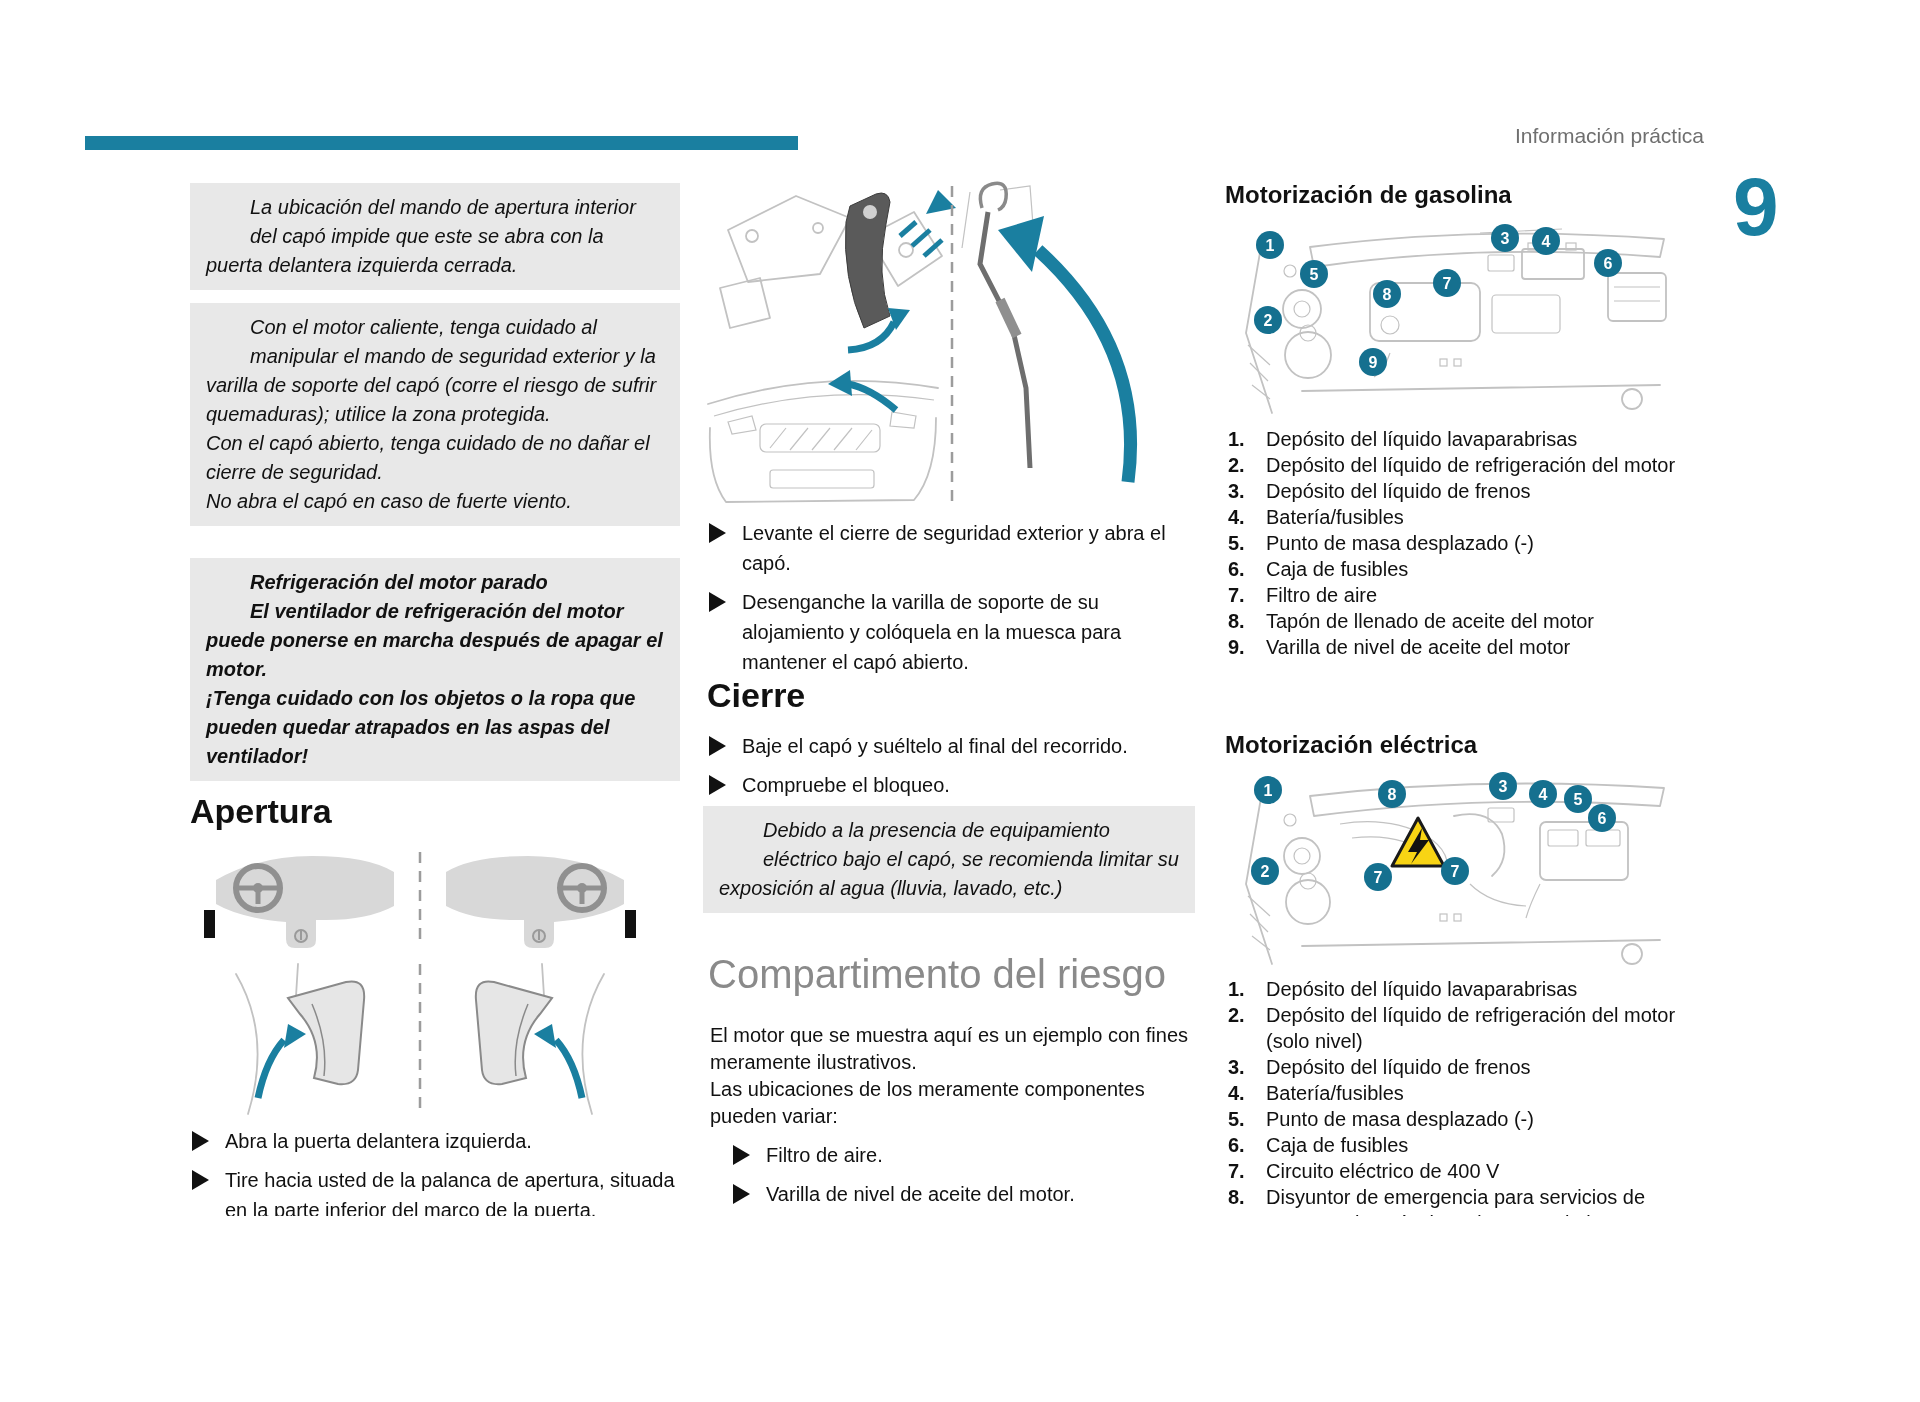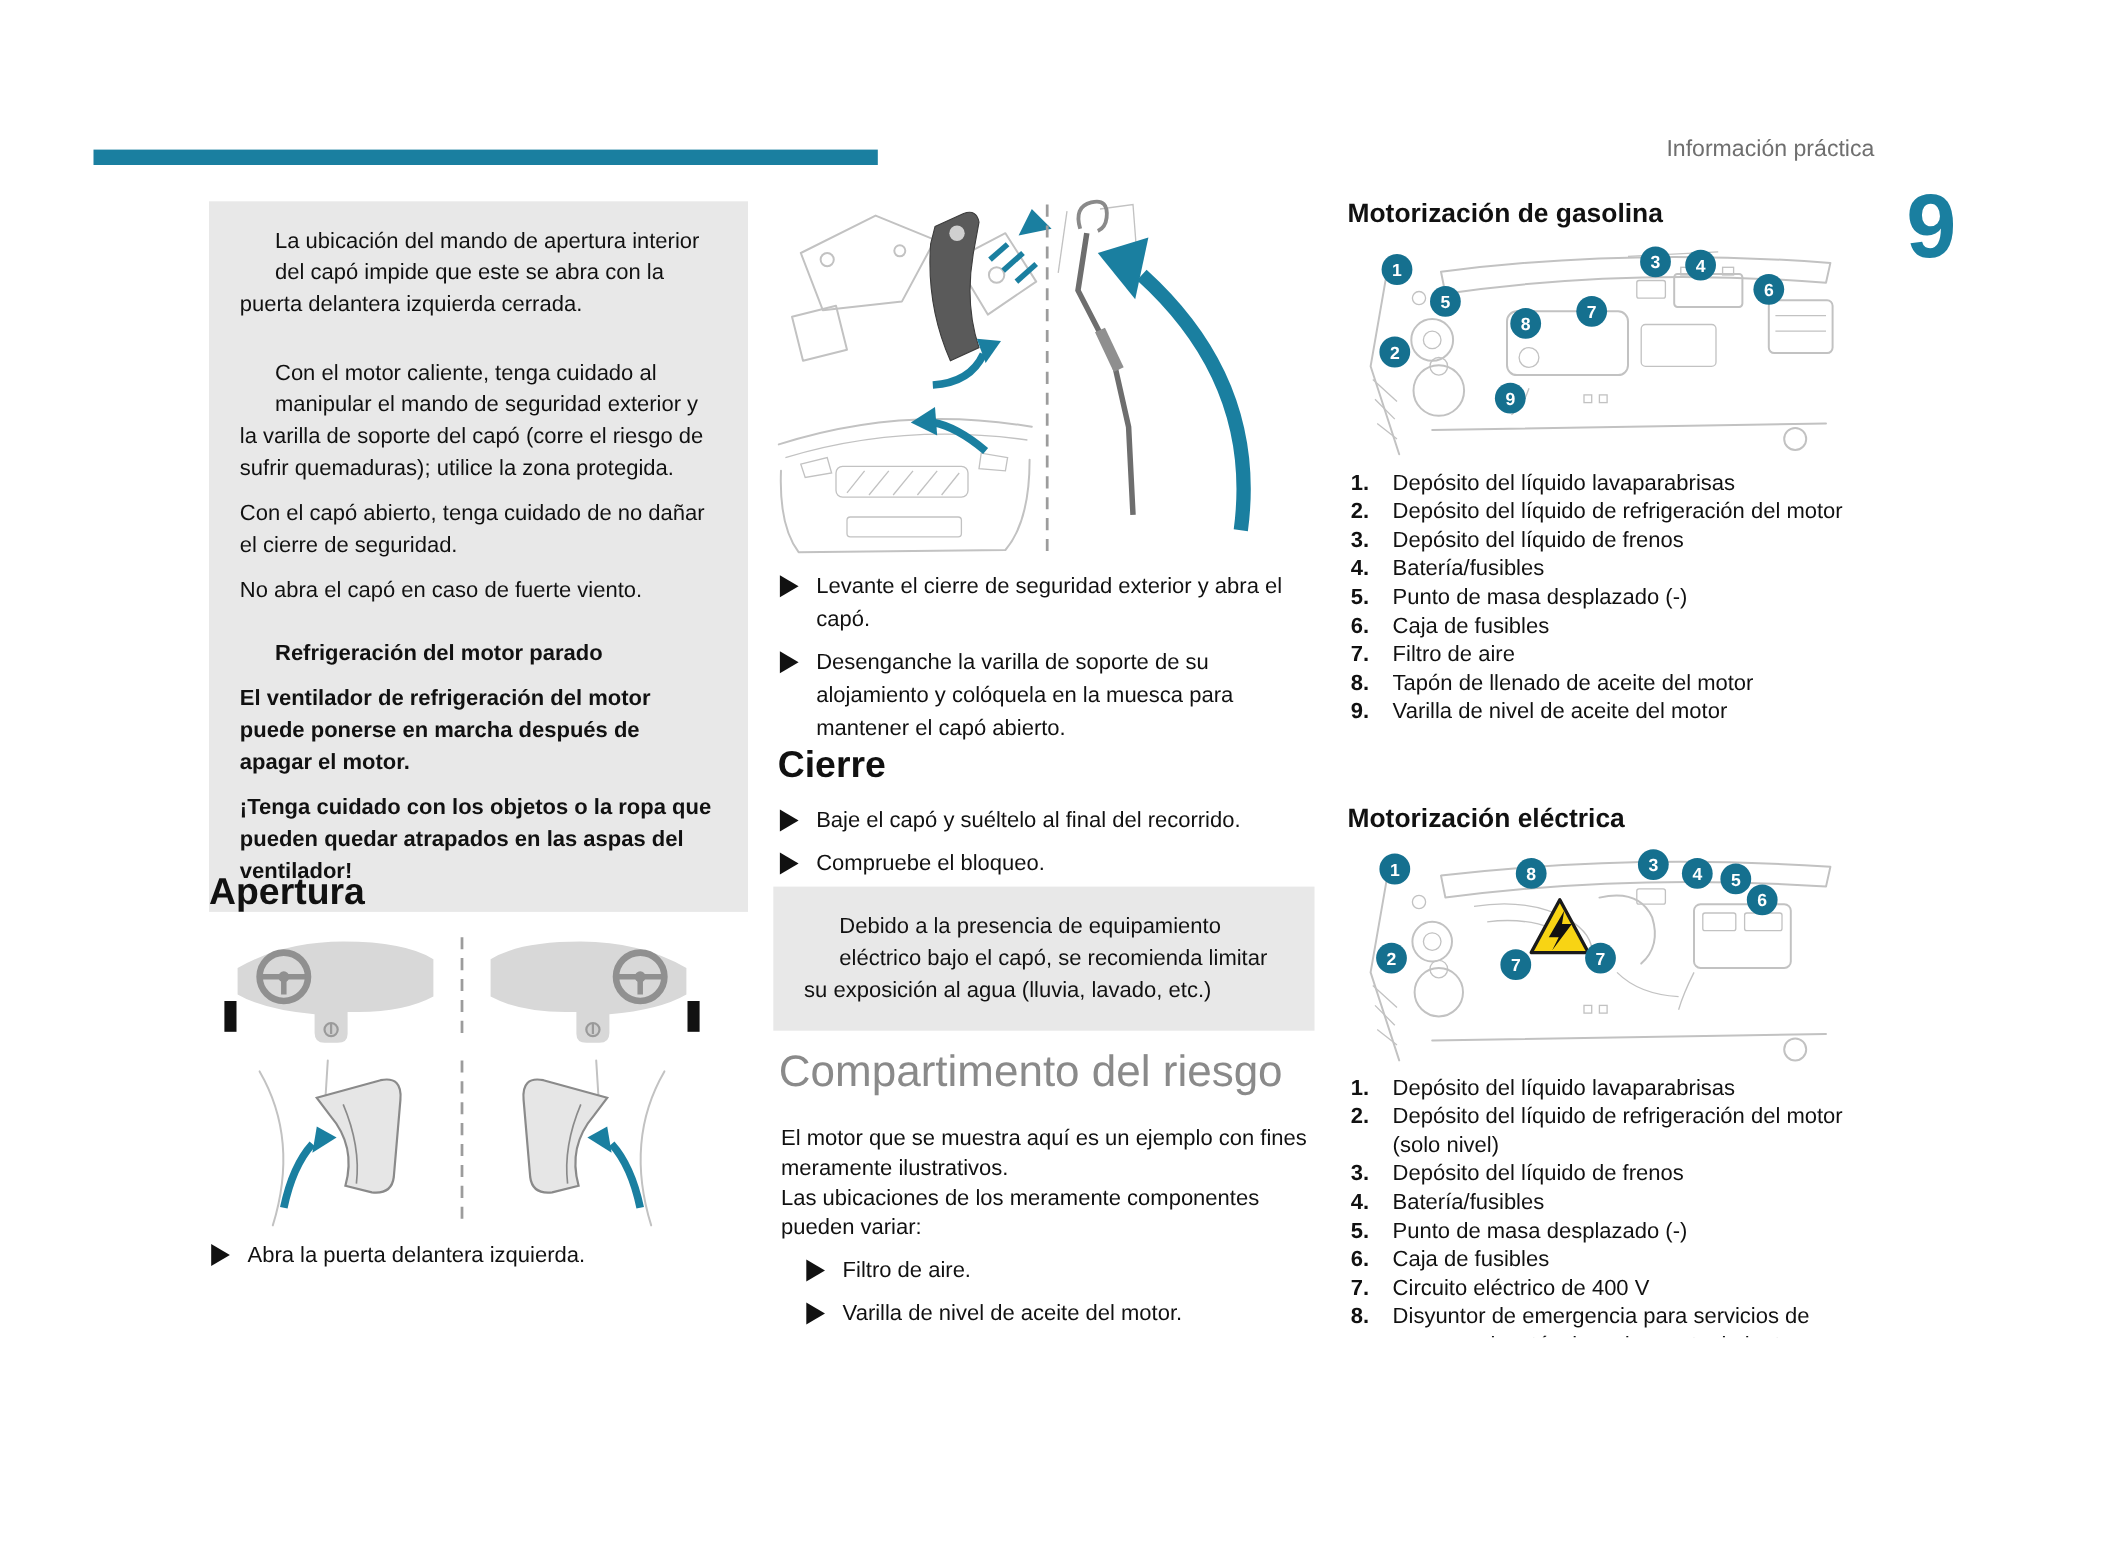--- a/index.html
+++ b/index.html
@@ -19,21 +19,21 @@
   body{font-family:"Liberation Sans",sans-serif;color:#111;}
   .page{position:relative;width:1920px;height:1216px;background:#fff;overflow:hidden;font-size:20px;}
 
   .teal-bar{position:absolute;left:85px;top:136px;width:713px;height:14px;background:var(--accent);}
   .section-label{position:absolute;left:1398px;top:124px;width:306px;text-align:right;font-size:21px;color:var(--muted);}
   .chapter-number{position:absolute;left:1733px;top:166px;font-size:82px;font-weight:bold;color:var(--accent);line-height:1;}
   .page-number{position:absolute;left:1733px;top:1260px;font-size:20px;font-weight:bold;color:#4f4f4f;}
 
   .abs{position:absolute;}
   .box{background:var(--box-gray);padding:10px 16px;line-height:29px;font-size:20px;}
-  .box p{margin:12px;}
+  .box p{margin:0;font-style:italic;}
   .note-icon{float:left;width:44px;height:52px;}
   .icon-i,.icon-excl{display:block;margin-left:6px;}
   .icon-i .dot{width:13px;height:11px;background:var(--info-blue);margin-bottom:4px;}
   .icon-i .bar{width:13px;height:30px;background:var(--info-blue);}
   .icon-excl .bar{width:13px;height:31px;background:var(--warning-red);}
   .icon-excl .dot{width:13px;height:10px;background:var(--warning-red);margin-top:4px;}
   .bold{font-weight:bold;}
 
   h1.black-h{font-size:34px;font-weight:bold;color:#111;}
   h1.gray-h{font-size:40px;font-weight:normal;color:var(--heading-gray);}
@@ -130,20 +130,24 @@
       <polygon class="accent-fill" points="88,178 106,188 84,202"></polygon>
     </g>
     <line class="dash" x1="220" y1="6" x2="220" y2="100"></line>
     <line class="dash" x1="220" y1="118" x2="220" y2="268"></line>
   </svg>
 
   <div class="abs bullets" style="left:190px;top:1126px;width:500px;">
     <div class="bullet">
         <span class="tri"></span>
         <span class="btxt">Abra la puerta delantera izquierda.</span>
+      </div>
+    <div class="bullet">
+        <span class="tri"></span>
+        <span class="btxt">Tire hacia usted de la palanca de apertura, situada en la parte inferior del marco de la puerta.</span>
       </div>
   </div>
 
   <svg class="abs" style="left:700px;top:178px;" width="460" height="336" viewBox="0 0 460 336">
     <g>
       <polygon class="art" points="28,52 96,18 150,40 120,96 48,104"></polygon>
       <circle class="art" cx="52" cy="58" r="6"></circle>
       <circle class="art" cx="118" cy="50" r="5"></circle>
       <polygon class="art" points="168,58 214,34 242,78 198,108"></polygon>
       <circle class="art" cx="206" cy="72" r="7"></circle>

